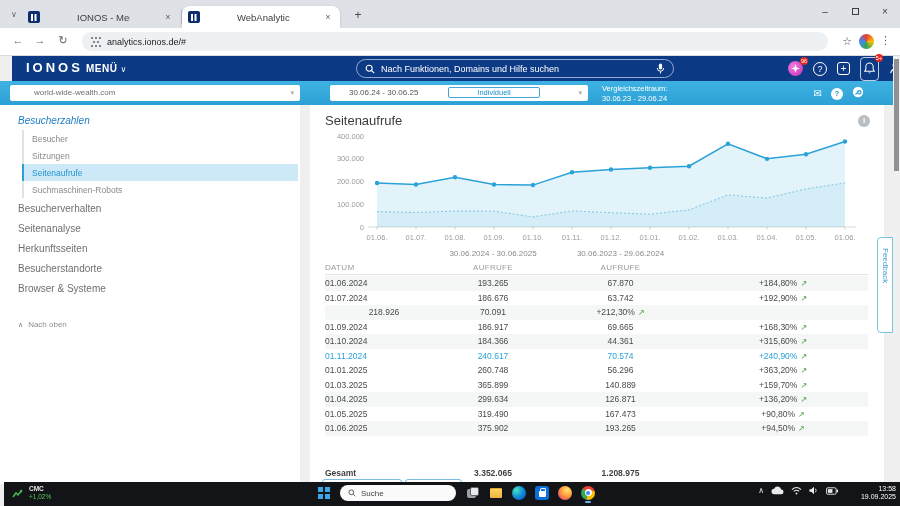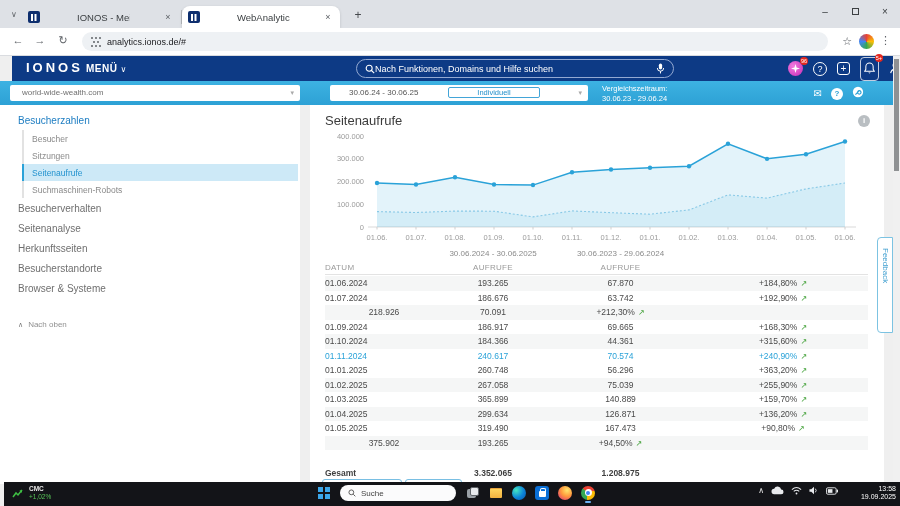--- a/index.html
+++ b/index.html
@@ -32,44 +32,44 @@
   .bookmark-star { position:absolute; right:48px; top:7px; font-size:11px; color:#5f6368; cursor:pointer; }
   .profile-avatar { position:absolute; right:26px; top:6px; width:15px; height:15px; border-radius:50%; background:conic-gradient(#e94235,#fbbc05,#34a853,#4285f4,#e94235); cursor:pointer; }
   .browser-menu { position:absolute; right:9px; top:6px; font-size:11px; color:#5f6368; cursor:pointer; }
 
   
   .ionos-header { position:absolute; left:12px; top:56px; width:100%; height:25px; background:#0d3a85; }
   .ionos-logo { position:absolute; left:14px; top:4px; color:#fff; font-size:13px; font-weight:bold; letter-spacing:3px; }
   .menu-btn { position:absolute; left:74px; top:7px; color:#fff; font-size:10px; font-weight:bold; letter-spacing:.5px; cursor:pointer; }
   .menu-btn .chev { font-size:8px; font-weight:normal; margin-left:3px; }
   .hdr-search { position:absolute; left:344px; top:3px; width:318px; height:19px; border:1px solid #93a9d2; border-radius:10px; display:flex; align-items:center; padding:0 8px; cursor:text; }
-  .hdr-search .ph { color:#fff; font-size:9px; flex:1; margin-left:0; }
+  .hdr-search .ph { color:#fff; font-size:9px; flex:1; margin-left:6px; }
   .hdr-icons { position:absolute; right:10px; top:2px; height:21px; display:flex; align-items:center; gap:10px; }
   .hic { position:relative; cursor:pointer; }
   .badge { position:absolute; top:-4px; right:-5px; background:#e4281e; color:#fff; font-size:5.5px; line-height:8px; min-width:8px; padding:0 1px; border-radius:5px; text-align:center; }
   .ai-circle { width:15px; height:15px; border-radius:50%; background:radial-gradient(circle at 35% 35%, #f27be0, #c32bb4); display:flex; align-items:center; justify-content:center; }
   .help-circle { width:14px; height:14px; border-radius:50%; border:1.2px solid #fff; color:#fff; font-size:9px; text-align:center; line-height:12px; }
   .add-sq { width:13px; height:13px; border:1.2px solid #fff; border-radius:3px; color:#fff; font-size:10px; text-align:center; line-height:11px; }
   .bell-box { border:1px solid rgba(255,255,255,.75); border-radius:4px; padding:2px 3px; }
 
   
   .cyanbar { position:absolute; left:0; top:81px; width:100%; height:24px; background:linear-gradient(180deg,#3db2e2,#2da1d5); }
-  .domain-select { position:absolute; left:10px; top:4px; width:290px; height:16px; background:#fff; border-radius:2px; font-size:8px; color:#707070; line-height:16px; padding:0 12px; cursor:pointer; }
+  .domain-select { position:absolute; left:10px; top:4px; width:290px; height:16px; background:#fff; border-radius:2px; font-size:8px; color:#707070; line-height:16px; padding:0 24px; cursor:pointer; }
   .domain-select .chev, .datebox .chev { position:absolute; right:6px; top:0; line-height:16px; color:#aaa; font-size:7px; }
   .datebox { position:absolute; left:330px; top:4px; width:258px; height:16px; background:#fff; border-radius:2px; font-size:8px; color:#555; line-height:16px; padding:0 19px; }
   .individuell { position:absolute; left:118px; top:2px; width:92px; height:11px; border:1px solid #43a5d8; border-radius:2px; color:#2391cb; font-size:7.5px; line-height:10px; text-align:center; cursor:pointer; }
   .compare { position:absolute; left:602px; top:3px; color:#fff; font-size:7.5px; line-height:9.5px; }
   .cyan-icons { position:absolute; right:36px; top:5px; display:flex; gap:9px; align-items:center; }
   .cyan-icons .ic { color:#fff; font-size:10px; cursor:pointer; line-height:13px; }
   .help2 { width:12px; height:12px; background:#fff; border-radius:50%; color:#2da1d5 !important; font-size:8px !important; font-weight:bold; text-align:center; line-height:12px !important; }
 
   
   .sidebar { position:absolute; left:0; top:105px; width:300px; bottom:22px; background:#fff; padding-top:5px; }
   .s-section { padding:5px 18px 4px; font-size:10px; color:#6f6f6f; cursor:pointer; }
-  .s-section.active { color:#1d7dc2; }
+  .s-section.active { color:#1d7dc2;font-style:italic; }
   .s-sub { margin-left:22px; border-left:2px solid #e2e2e2; margin-right:2px; }
   .s-sub-item { padding:3.5px 8px; font-size:8.5px; color:#8a8a8a; cursor:pointer; margin-left:-2px; border-left:2px solid transparent; }
   .s-sub-item.selected { background:#cde9f7; border-left-color:#2aa2d8; color:#2393cf; }
   .back-top { margin-top:16px; padding:6px 18px; font-size:8px; color:#909090; cursor:pointer; }
   .back-top .chev { font-size:7px; margin-right:5px; color:#777; }
 
   
   .main-card { position:absolute; left:310px; top:105px; width:574px; bottom:22px; background:#fff; overflow:hidden; }
   .card-title { position:absolute; left:15px; top:8px; font-size:13px; color:#3c3c3c; }
   .info-ic { position:absolute; right:14px; top:10px; width:12px; height:12px; border-radius:50%; background:#b9bec2; color:#fff; font-size:8px; font-weight:bold; font-style:normal; text-align:center; line-height:12px; cursor:pointer; }
@@ -353,45 +353,40 @@
           <div class="num">240.617</div>
           <div class="num">70.574</div>
           <div class="num"><span>+240,90%</span><span class="arrow">↗</span></div>
         </div>
         <div class="trow">
           <div>01.01.2025</div>
           <div class="num">260.748</div>
           <div class="num">56.296</div>
           <div class="num"><span>+363,20%</span><span class="arrow">↗</span></div>
         </div>
-        <div class="trow odd">
-          <div>01.02.2025</div>
-          <div class="num">267.058</div>
-          <div class="num">75.039</div>
-          <div class="num"><span>+255,90%</span><span class="arrow">↗</span></div>
-        </div>
         <div class="trow">
           <div>01.03.2025</div>
           <div class="num">365.899</div>
           <div class="num">140.889</div>
           <div class="num"><span>+159,70%</span><span class="arrow">↗</span></div>
         </div>
         <div class="trow odd">
           <div>01.04.2025</div>
           <div class="num">299.634</div>
           <div class="num">126.871</div>
           <div class="num"><span>+136,20%</span><span class="arrow">↗</span></div>
         </div>
         <div class="trow">
           <div>01.05.2025</div>
           <div class="num">319.490</div>
           <div class="num">167.473</div>
           <div class="num"><span>+90,80%</span><span class="arrow">↗</span></div>
         </div>
         <div class="trow odd">
+          <div>01.06.2025</div>
           <div class="num">375.902</div>
           <div class="num">193.265</div>
           <div class="num"><span>+94,50%</span><span class="arrow">↗</span></div>
         </div>
       </div>
     <div class="tbl total-row">
       <div>Gesamt</div>
       <div class="num">3.352.065</div>
       <div class="num">1.208.975</div>
       <div></div>

